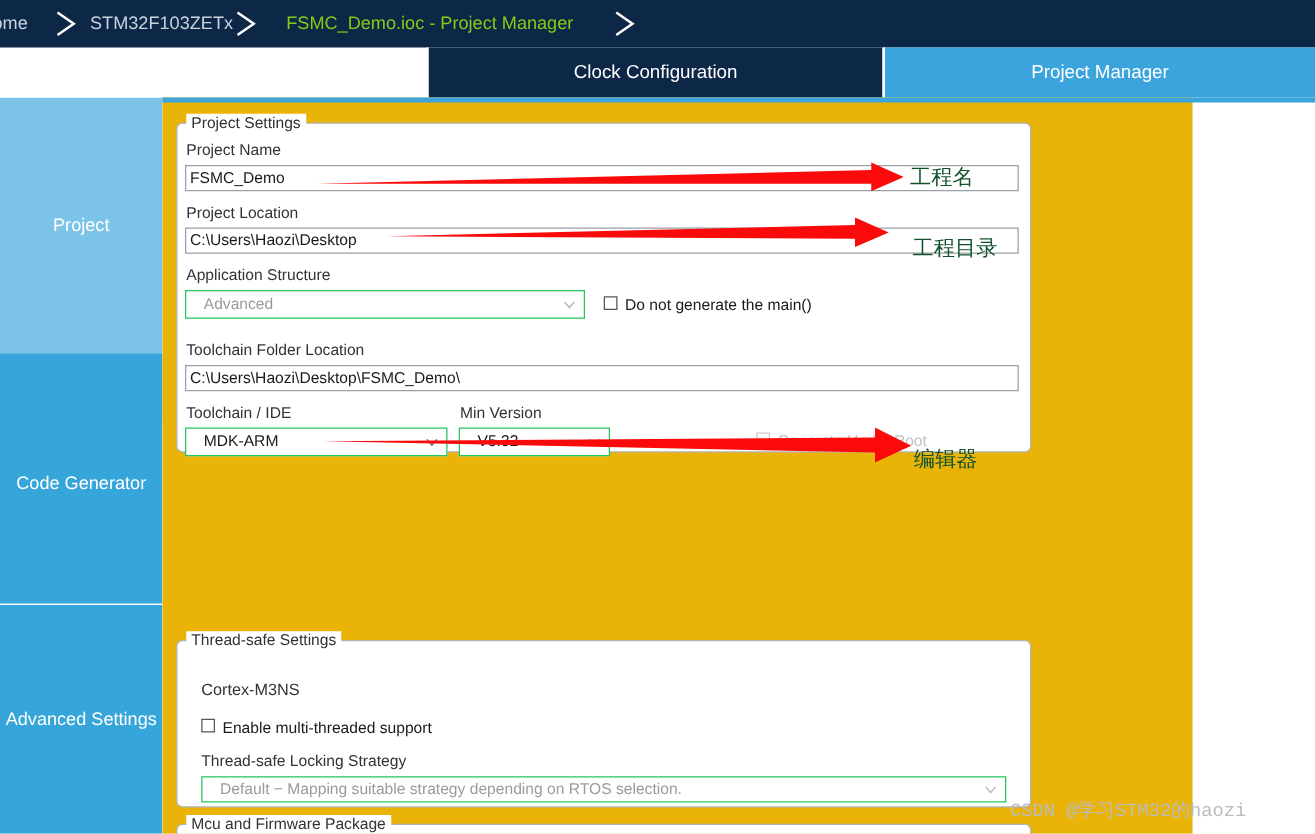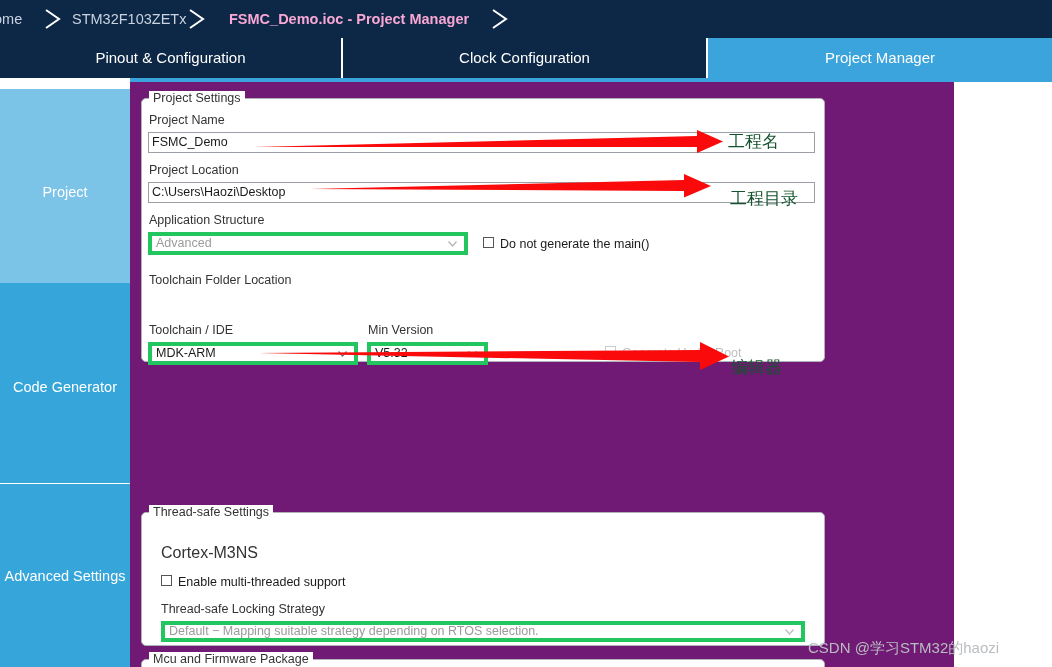--- a/index.html
+++ b/index.html
@@ -28,22 +28,22 @@
   .crumb {
     position: absolute;
     top: 0;
     height: 38px;
     line-height: 38px;
     white-space: nowrap;
     font-size: 14.5px;
     color: #c9d3de;
   }
   .crumb.active {
-    color: #f9a8d4;
-    font-weight: bold;
+    color: #84cc16;
+    font-weight: normal;
   }
   .chevron {
     position: absolute;
     top: 7px;
     width: 22px;
     height: 24px;
   }
   .chevron svg { display: block; }
 
   
@@ -106,21 +106,21 @@
     width: 130px;
     height: 1px;
     background: #ffffff;
   }
 
   
   #content-pane {
     position: absolute;
     left: 130px; top: 78px;
     width: 824px; height: 589px;
-    background: #701a75;
+    background: #eab308;
   }
   #content-topstrip {
     position: absolute;
     left: 0; top: 0;
     width: 922px; height: 4px;
     background: #3ba4dd;
   }
 
   
   .groupbox {
@@ -155,26 +155,26 @@
     color: #1a1a1a;
     line-height: 1;
     padding-left: 3px;
     display: flex;
     align-items: center;
     overflow: hidden;
     white-space: nowrap;
   }
   .combo {
     position: absolute;
-    border: 4px solid #22c55e;
+    border: 1px solid #22c55e;
     background: #ffffff;
     box-sizing: border-box;
     font-size: 12.5px;
     line-height: 1;
-    padding-left: 4px;
+    padding-left: 14px;
     display: flex;
     align-items: center;
     overflow: hidden;
     white-space: nowrap;
   }
   .combo.enabled { color: #1a1a1a; }
   .combo.disabled { color: #9b9b9b; }
   .combo .arrow {
     position: absolute;
     right: 7px;
@@ -198,21 +198,21 @@
     border: 1px solid #555555;
     background: #ffffff;
     box-sizing: border-box;
     margin-right: 6px;
     flex: none;
   }
   .chk.disabled .box { border-color: #cccccc; }
 
   .plain-text {
     position: absolute;
-    font-size: 16px;
+    font-size: 13px;
     color: #333333;
     white-space: nowrap;
   }
 
   
   #annotations {
     position: absolute;
     left: 0; top: 0;
     width: 1052px; height: 667px;
     pointer-events: none;
@@ -224,21 +224,21 @@
     white-space: nowrap;
     font-family: "DejaVu Sans", sans-serif;
   }
 
   
   #watermark {
     position: absolute;
     color: #b9bcc0;
     font-size: 15px;
     white-space: nowrap;
-    font-family: Liberation Sans, sans-serif;
+    font-family: Liberation Mono, monospace;
   }
 </style>
 </head>
 <body>
 
 <div id="breadcrumb-bar">
   <div class="crumb" style="left:-6px;">ome</div>
   <div class="chevron" style="left:42px;">
     <svg width="22" height="24" viewBox="0 0 22 24">
         <polyline points="4,3 17,12 4,21" fill="none" stroke="#ffffff" stroke-width="2"></polyline>
@@ -252,29 +252,28 @@
   </div>
   <div class="crumb active" style="left:229px;">FSMC_Demo.ioc - Project Manager</div>
   <div class="chevron" style="left:489px;">
     <svg width="22" height="24" viewBox="0 0 22 24">
         <polyline points="4,3 17,12 4,21" fill="none" stroke="#ffffff" stroke-width="2"></polyline>
       </svg>
   </div>
 </div>
 
 <div id="tab-strip">
-  <div class="tab" style="left:0px;width:341px;">Pinout &amp; Configuration</div>
   <div class="tab-sep" style="left:341px;"></div>
   <div class="tab" style="left:343px;width:363px;">Clock Configuration</div>
   <div class="tab-sep" style="left:706px;"></div>
   <div class="tab active" style="left:708px;width:344px;">Project Manager</div>
 </div>
 
 <div id="side-nav">
-  <div class="nav-item selected" style="top:0px;height:258px;margin-top:11px;">
+  <div class="nav-item selected" style="top:0px;height:258px;">
     <span style="top:95px;">Project</span>
   </div>
   <div class="nav-item normal" style="top:205px;height:200px;">
     <span style="top:96px;">Code Generator</span>
   </div>
   <div class="nav-sep" style="top:405px;"></div>
   <div class="nav-item normal" style="top:406px;height:194px;">
     <span style="top:84px;">Advanced Settings</span>
   </div>
 </div>
@@ -299,20 +298,21 @@
             <polyline points="0.5,0.5 4.5,5 8.5,0.5" fill="none" stroke="#b4b4b4" stroke-width="1.2"></polyline>
           </svg>
       </span>
     </div>
     <div class="chk" style="left:341px; top:138px;">
       <span class="box"></span>
       <span>Do not generate the main()</span>
     </div>
 
     <div class="fld-label" style="left:7px; top:174px;">Toolchain Folder Location</div>
+    <div class="txtbox" style="left:6px; top:193px; width:667px; height:21px;">C:\Users\Haozi\Desktop\FSMC_Demo\</div>
 
     <div class="fld-label" style="left:7px; top:224px;">Toolchain / IDE</div>
     <div class="combo enabled" style="left:6px; top:243px; width:210px; height:23px;">
       <span>MDK-ARM</span>
       <span class="arrow">
         <svg width="9" height="6" viewBox="0 0 9 6">
             <polyline points="0.5,0.5 4.5,5 8.5,0.5" fill="none" stroke="#6e6e6e" stroke-width="1.2"></polyline>
           </svg>
       </span>
     </div>

